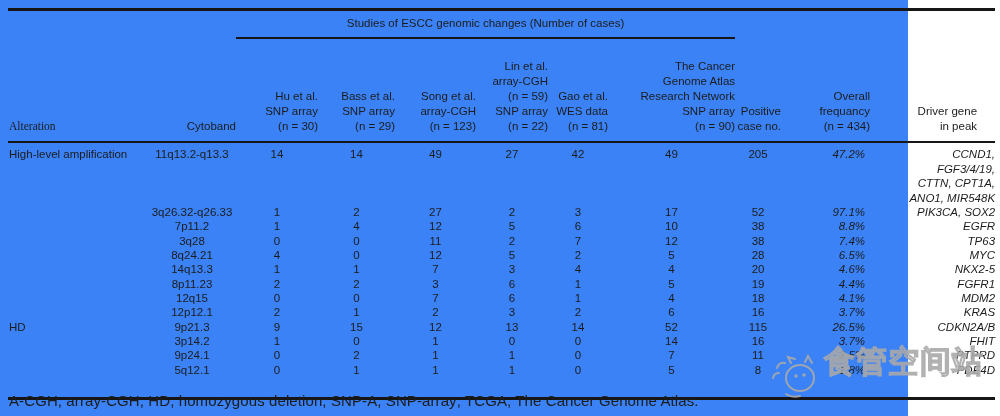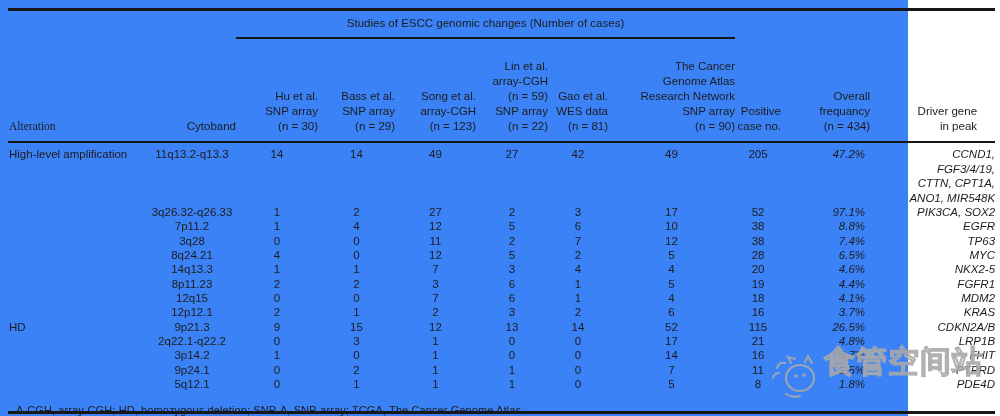--- a/index.html
+++ b/index.html
@@ -80,25 +80,24 @@
     height: 46px;
     vertical-align: top;
     padding-top: 4px;
     line-height: 14.5px;
   }
   tr.tall td:nth-child(11) { text-align: right; }
   tbody.spacer td { height: 20px; }
 
   .footnote {
     position: absolute;
-    left: 9px; top: 404px;
-    font-size: 11px;
+    left: 9px; top: 392px;
+    font-size: 15px;
     letter-spacing: 0.1px;
     white-space: nowrap;
-    margin-left: 7px;
   }
 
   
   .watermark {
     position: absolute;
     left: 770px; top: 344px;
     display: flex;
     align-items: flex-start;
     pointer-events: none;
     opacity: 0.9;
@@ -302,33 +301,20 @@
       <td>12</td>
       <td>13</td>
       <td>14</td>
       <td>52</td>
       <td>115</td>
       <td>26.5%</td>
       <td>CDKN2A/B</td>
     </tr>
         <tr>
       <td></td>
-      <td>2q22.1-q22.2</td>
-      <td>0</td>
-      <td>3</td>
-      <td>1</td>
-      <td>0</td>
-      <td>0</td>
-      <td>17</td>
-      <td>21</td>
-      <td>4.8%</td>
-      <td>LRP1B</td>
-    </tr>
-        <tr>
-      <td></td>
       <td>3p14.2</td>
       <td>1</td>
       <td>0</td>
       <td>1</td>
       <td>0</td>
       <td>0</td>
       <td>14</td>
       <td>16</td>
       <td>3.7%</td>
       <td>FHIT</td>

